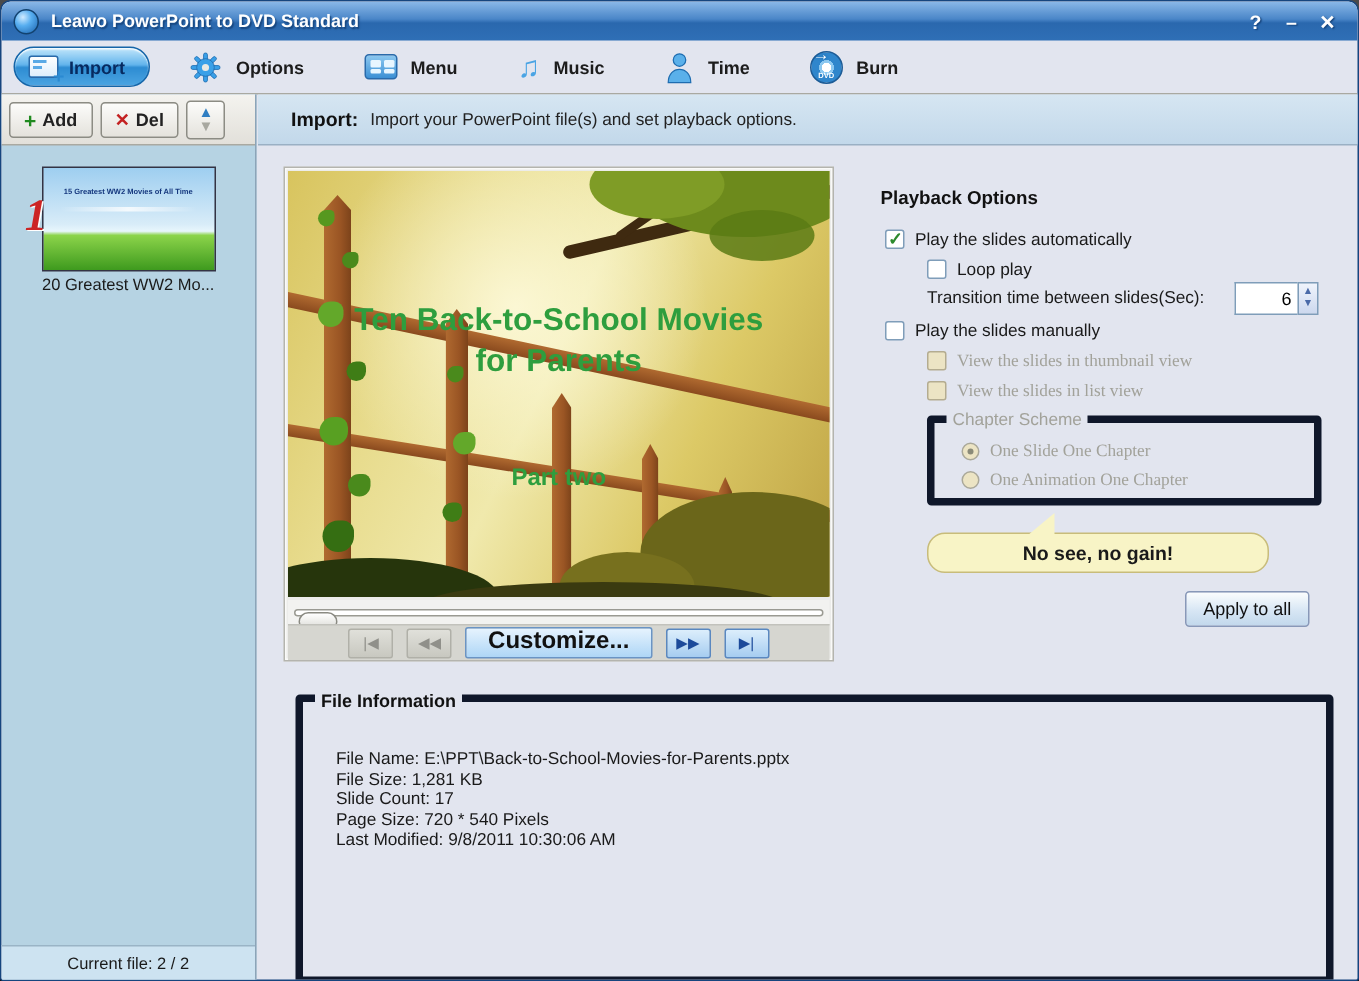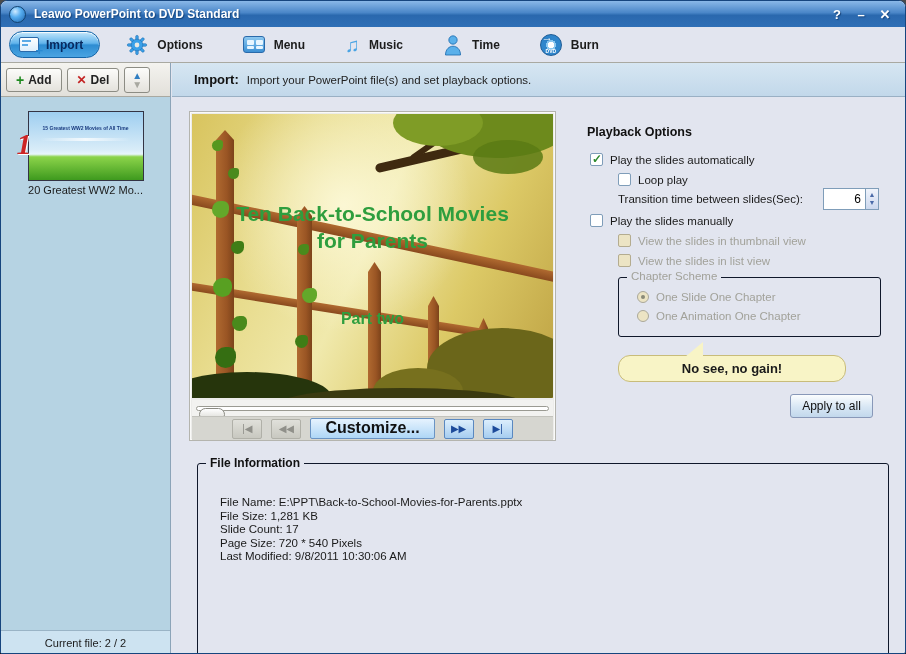--- a/index.html
+++ b/index.html
@@ -113,37 +113,37 @@
     border-top:1px solid #c2c2bc; display:flex; align-items:center; justify-content:center; gap:9px; }
   .navbtn{ height:20px; min-width:30px; font-size:10px; display:flex; align-items:center;
     justify-content:center; border-radius:2px; padding:0 4px; }
   .navbtn.dis{ background:linear-gradient(#e0e0da,#c8c8c0); border:1px solid #b0b0a8; color:#90908a; }
   .navbtn.act{ background:linear-gradient(#dceefc,#a6cdf0); border:1px solid #5a88c0; color:#1c4a9a; }
   .customize{ height:21px; padding:0 14px; font-size:16px; font-weight:bold; color:#111;
     background:linear-gradient(#e6f3fe,#aed6f6); border:1px solid #6a94c4; border-radius:2px; }
   
   .po-head{ position:absolute; left:586px; top:124px; font-size:12.5px; font-weight:bold; color:#111; }
   .row{ position:absolute; display:flex; align-items:center; gap:7px; font-size:11.5px; color:#1a1a1a; }
-  .row.dis{ color:#a2a29a; }
+  .row.dis{ color:#a2a29a;font-family:Liberation Serif, serif; }
   .cb{ width:13px; height:13px; background:#fff; border:1px solid #7f9db9; border-radius:2px;
     position:relative; flex:0 0 13px; }
   .cb.checked::after{ content:"✓"; position:absolute; left:1px; top:-2px; font-size:12px;
     font-weight:bold; color:#2d8a2d; }
   .cb.dis{ background:#ece4c4; border-color:#b4ac90; }
   .rb{ width:12px; height:12px; border-radius:50%; background:#ece4c4; border:1px solid #aaa89a;
     position:relative; flex:0 0 12px; }
   .rb.sel::after{ content:""; position:absolute; left:3px; top:3px; width:4px; height:4px;
     border-radius:50%; background:#8a8a78; }
   .spin{ position:absolute; left:822px; top:187px; width:56px; height:22px; display:flex; }
   .spin input{ width:42px; height:22px; border:1px solid #7f9db9; border-right:none; font-size:12px;
     text-align:right; padding-right:4px; font-family:"Liberation Sans",sans-serif; background:#fff; }
   .spin .arrows{ width:14px; border:1px solid #7f9db9; background:linear-gradient(#f0f4fc,#ccd8ee);
     display:flex; flex-direction:column; align-items:center; justify-content:center; line-height:8px; }
   .spin .arrows span{ font-size:7px; color:#4a6aa8; }
-  .fieldset{ position:absolute; border:1px solid #0f172a; border-radius:3px; }
+  .fieldset{ position:absolute; border:5px solid #0f172a; border-radius:3px; }
   .fieldset .legend{ position:absolute; top:-8px; left:8px; background:#e2e5ef; padding:0 4px;
     font-size:11.5px; }
   .legend.dis{ color:#a2a29a; } .legend.b{ font-weight:bold; color:#111; font-size:12px; }
   .bubble{ position:absolute; left:617px; top:354px; width:228px; height:27px; background:#f8f4c6;
     border:1px solid #c8bc7a; border-radius:12px; text-align:center; line-height:25px;
     font-size:13px; font-weight:bold; color:#1a1a1a; }
   .bubble::before{ content:""; position:absolute; left:66px; top:-14px; width:0; height:0;
     border-left:18px solid transparent; border-bottom:15px solid #f8f4c6; }
   .applybtn{ position:absolute; left:789px; top:393px; width:83px; height:24px;
     background:linear-gradient(#fbfdfe,#d7e6f4 55%,#c2d8ec); border:1px solid #8898b8;

